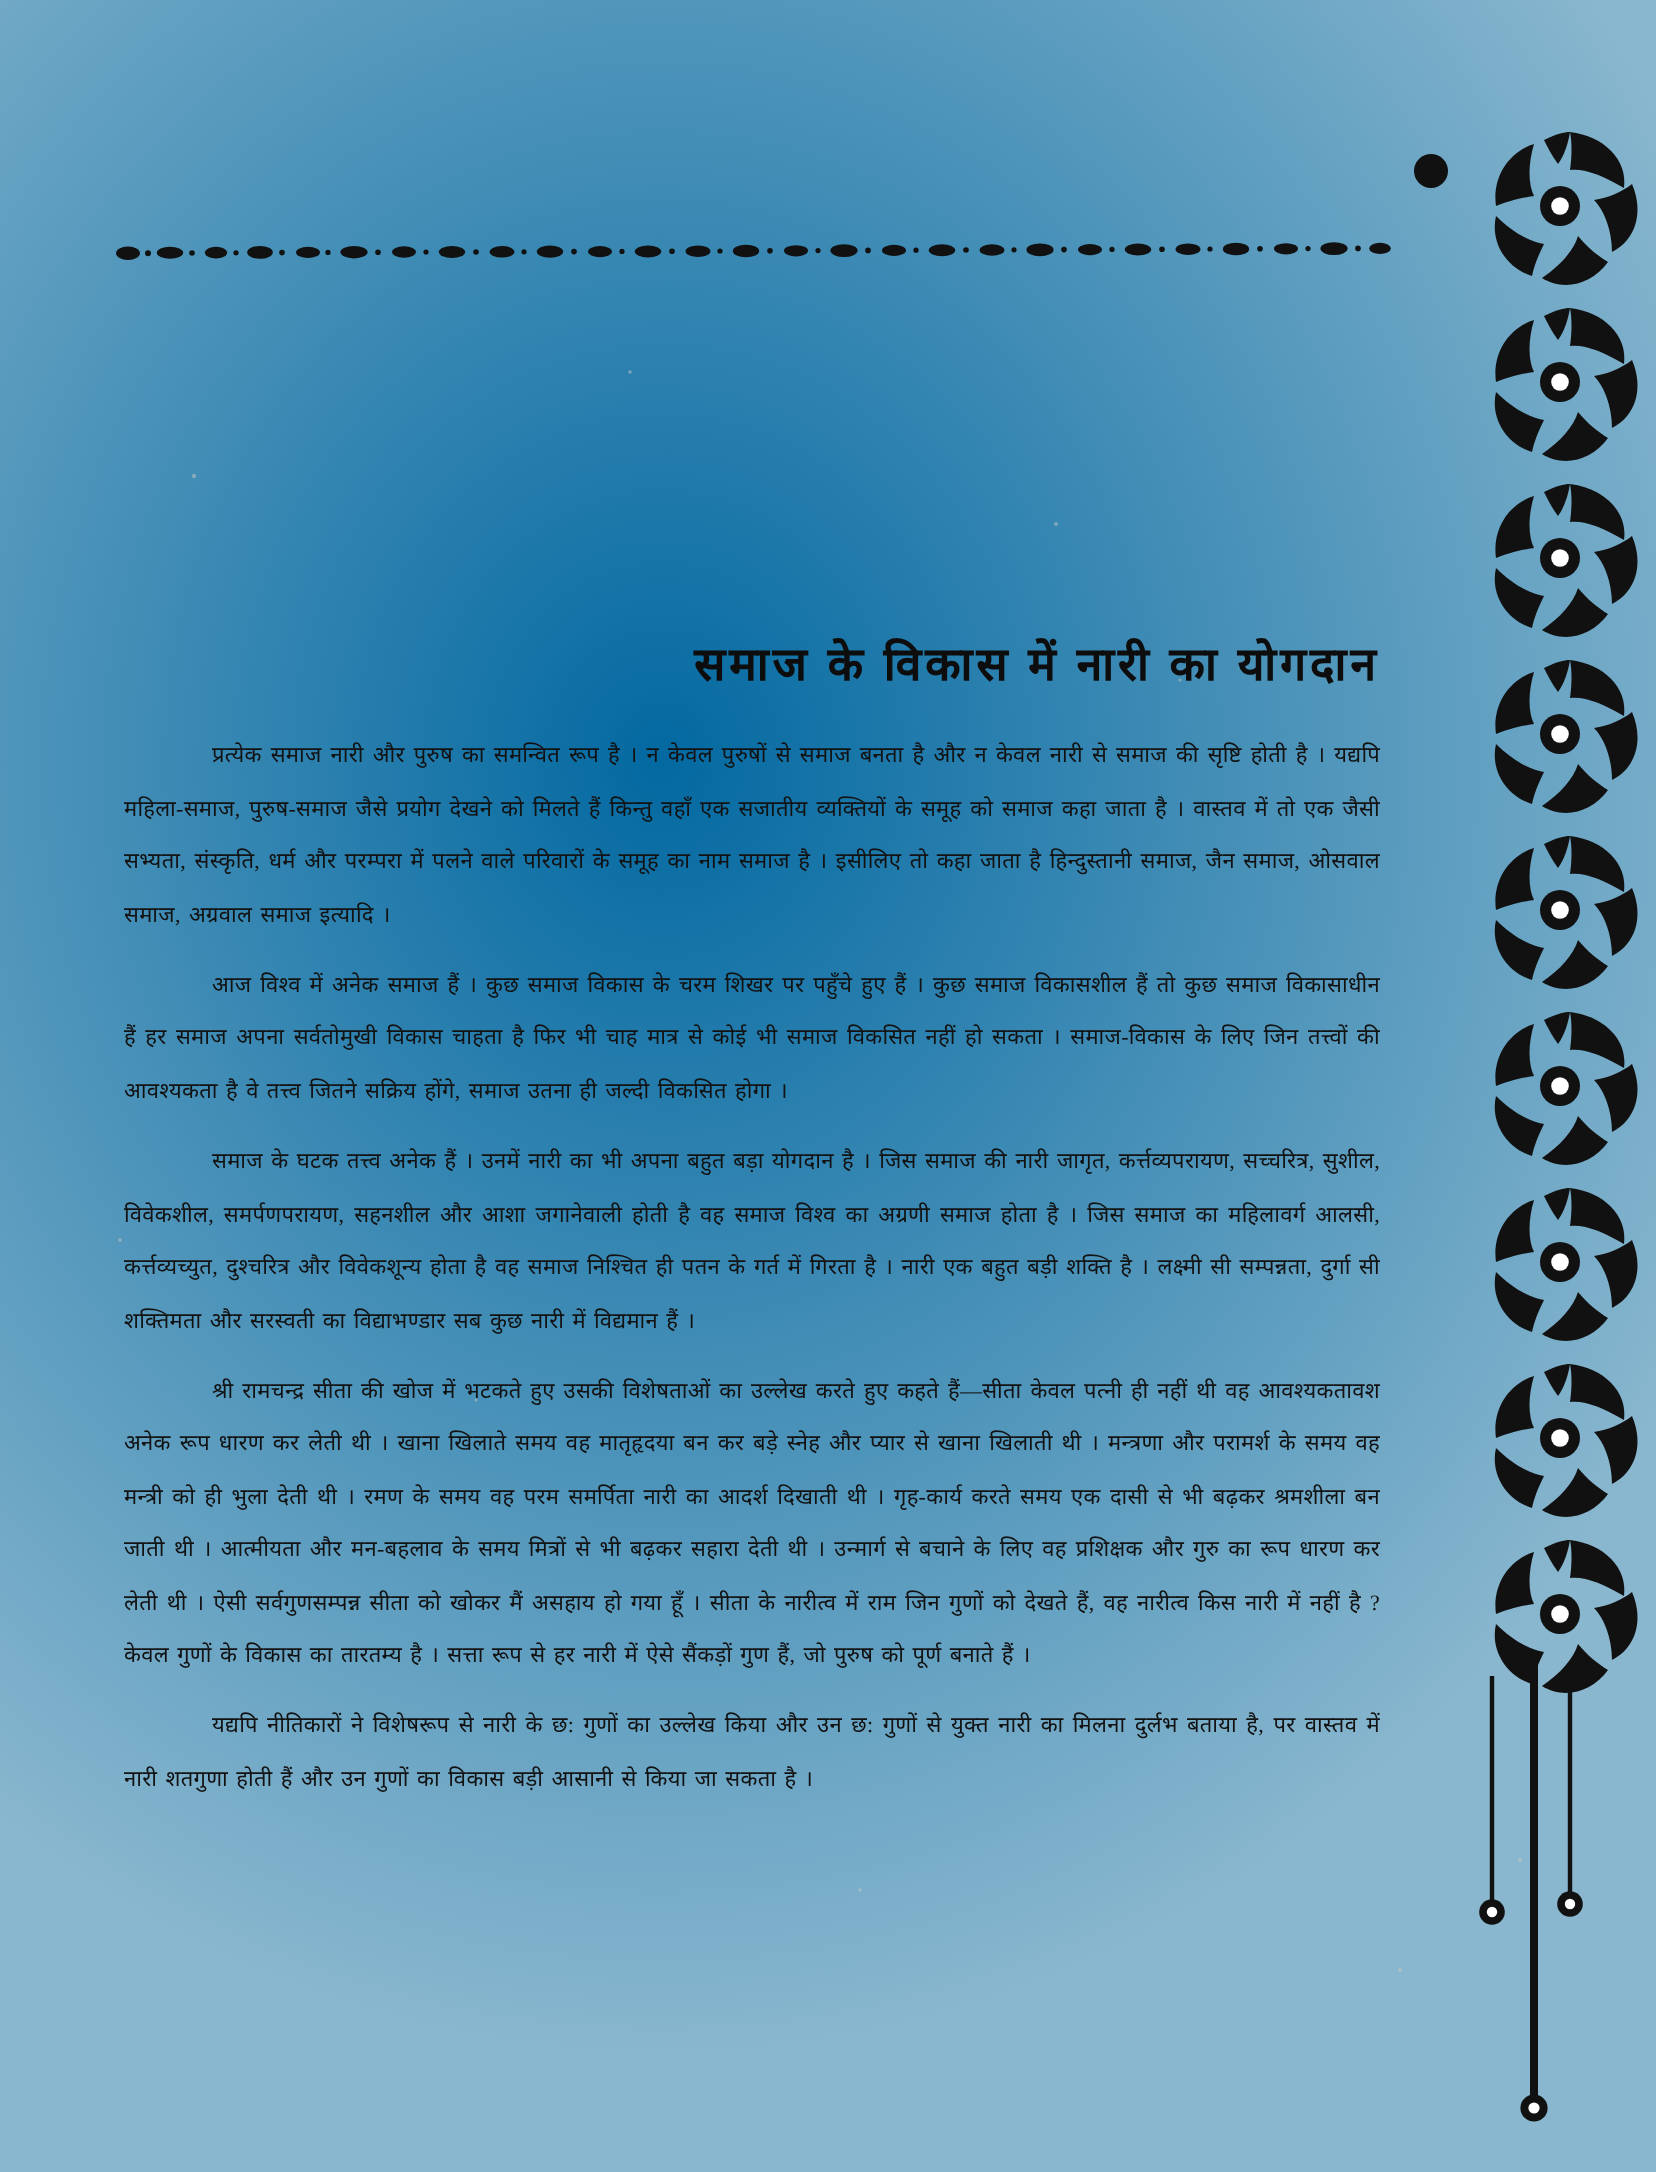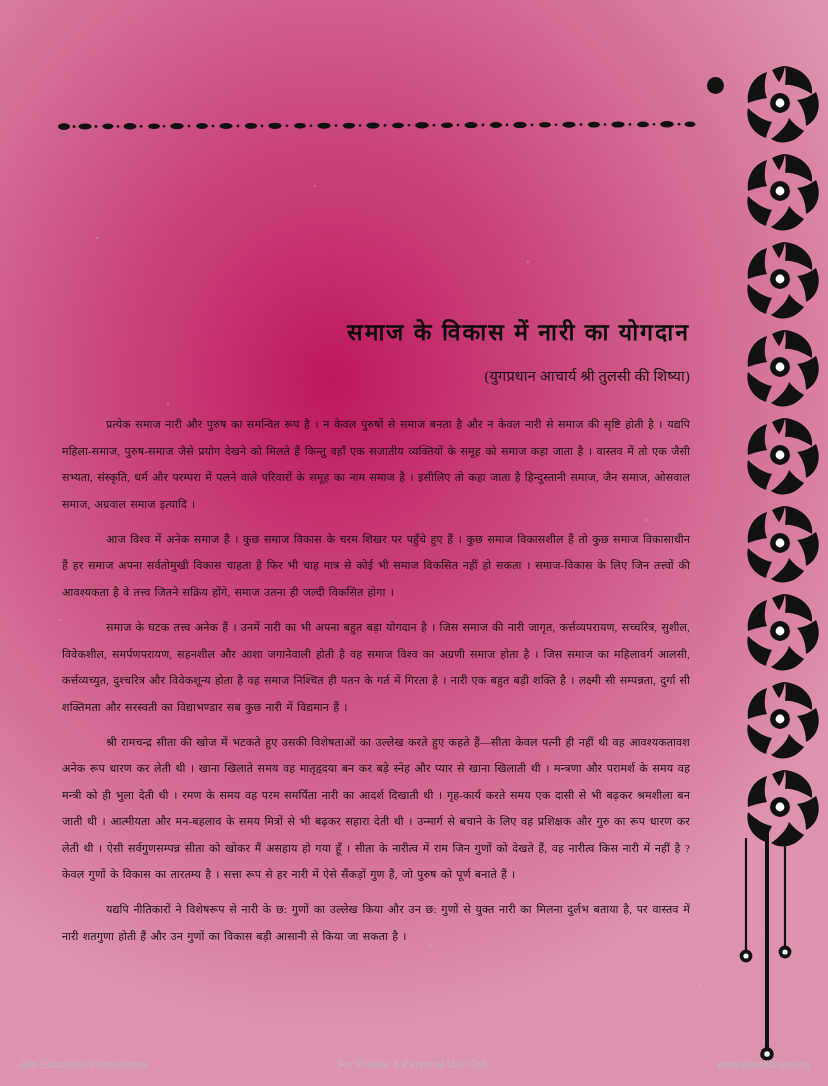--- a/index.html
+++ b/index.html
@@ -9,21 +9,21 @@
     background: #ffffff;
   }
   body {
     font-family: "Liberation Serif", "DejaVu Serif", serif;
     color: #111111;
   }
   #page {
     position: relative;
     width: 828px;
     height: 1086px;
-    background: #be185d;
+    background: #0369a1;
     overflow: hidden;
   }
 
   
   #paper-tone {
     position: absolute;
     inset: 0;
     background:
       radial-gradient(ellipse 70% 60% at 40% 35%, rgba(252,252,251,0) 0%, rgba(248,247,244,0.55) 100%);
     pointer-events: none;
@@ -266,29 +266,23 @@
       <circle cx="31" cy="224" r="6.8"></circle>
       <circle cx="31" cy="224" r="2.8" fill="#ffffff"></circle>
     </g>
   </svg>
 
   <div id="content">
 
     <h1 class="doc-title">समाज के विकास में नारी का योगदान</h1>
 
 
-    <div class="byline-sub">(युगप्रधान आचार्य श्री तुलसी की शिष्या)</div>
 
     <p class="body-para">प्रत्येक समाज नारी और पुरुष का समन्वित रूप है । न केवल पुरुषों से समाज बनता है और न केवल नारी से समाज की सृष्टि होती है । यद्यपि महिला-समाज, पुरुष-समाज जैसे प्रयोग देखने को मिलते हैं किन्तु वहाँ एक सजातीय व्यक्तियों के समूह को समाज कहा जाता है । वास्तव में तो एक जैसी सभ्यता, संस्कृति, धर्म और परम्परा में पलने वाले परिवारों के समूह का नाम समाज है । इसीलिए तो कहा जाता है हिन्दुस्तानी समाज, जैन समाज, ओसवाल समाज, अग्रवाल समाज इत्यादि ।</p>
     <p class="body-para">आज विश्व में अनेक समाज हैं । कुछ समाज विकास के चरम शिखर पर पहुँचे हुए हैं । कुछ समाज विकासशील हैं तो कुछ समाज विकासाधीन हैं हर समाज अपना सर्वतोमुखी विकास चाहता है फिर भी चाह मात्र से कोई भी समाज विकसित नहीं हो सकता । समाज-विकास के लिए जिन तत्त्वों की आवश्यकता है वे तत्त्व जितने सक्रिय होंगे, समाज उतना ही जल्दी विकसित होगा ।</p>
     <p class="body-para">समाज के घटक तत्त्व अनेक हैं । उनमें नारी का भी अपना बहुत बड़ा योगदान है । जिस समाज की नारी जागृत, कर्त्तव्यपरायण, सच्चरित्र, सुशील, विवेकशील, समर्पणपरायण, सहनशील और आशा जगानेवाली होती है वह समाज विश्व का अग्रणी समाज होता है । जिस समाज का महिलावर्ग आलसी, कर्त्तव्यच्युत, दुश्चरित्र और विवेकशून्य होता है वह समाज निश्चित ही पतन के गर्त में गिरता है । नारी एक बहुत बड़ी शक्ति है । लक्ष्मी सी सम्पन्नता, दुर्गा सी शक्तिमता और सरस्वती का विद्याभण्डार सब कुछ नारी में विद्यमान हैं ।</p>
     <p class="body-para">श्री रामचन्द्र सीता की खोज में भटकते हुए उसकी विशेषताओं का उल्लेख करते हुए कहते हैं—सीता केवल पत्नी ही नहीं थी वह आवश्यकतावश अनेक रूप धारण कर लेती थी । खाना खिलाते समय वह मातृहृदया बन कर बड़े स्नेह और प्यार से खाना खिलाती थी । मन्त्रणा और परामर्श के समय वह मन्त्री को ही भुला देती थी । रमण के समय वह परम समर्पिता नारी का आदर्श दिखाती थी । गृह-कार्य करते समय एक दासी से भी बढ़कर श्रमशीला बन जाती थी । आत्मीयता और मन-बहलाव के समय मित्रों से भी बढ़कर सहारा देती थी । उन्मार्ग से बचाने के लिए वह प्रशिक्षक और गुरु का रूप धारण कर लेती थी । ऐसी सर्वगुणसम्पन्न सीता को खोकर मैं असहाय हो गया हूँ । सीता के नारीत्व में राम जिन गुणों को देखते हैं, वह नारीत्व किस नारी में नहीं है ? केवल गुणों के विकास का तारतम्य है । सत्ता रूप से हर नारी में ऐसे सैंकड़ों गुण हैं, जो पुरुष को पूर्ण बनाते हैं ।</p>
     <p class="body-para">यद्यपि नीतिकारों ने विशेषरूप से नारी के छ: गुणों का उल्लेख किया और उन छ: गुणों से युक्त नारी का मिलना दुर्लभ बताया है, पर वास्तव में नारी शतगुणा होती हैं और उन गुणों का विकास बड़ी आसानी से किया जा सकता है ।</p>
 
   </div>
 
-  <div id="footer">
-    <span class="f-left">Jain Education International</span>
-    <span class="f-center">For Private &amp; Personal Use Only</span>
-    <span class="f-right">www.jainelibrary.org</span>
-  </div>
 
 </div>
 
 </body></html>

